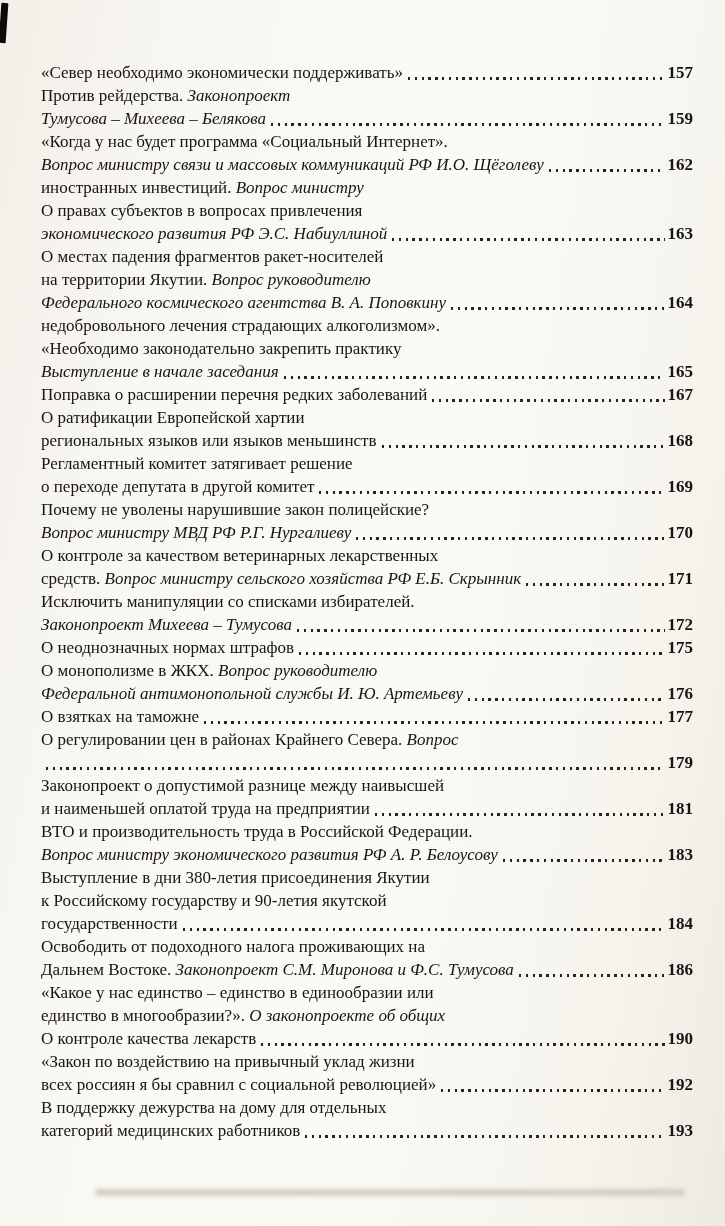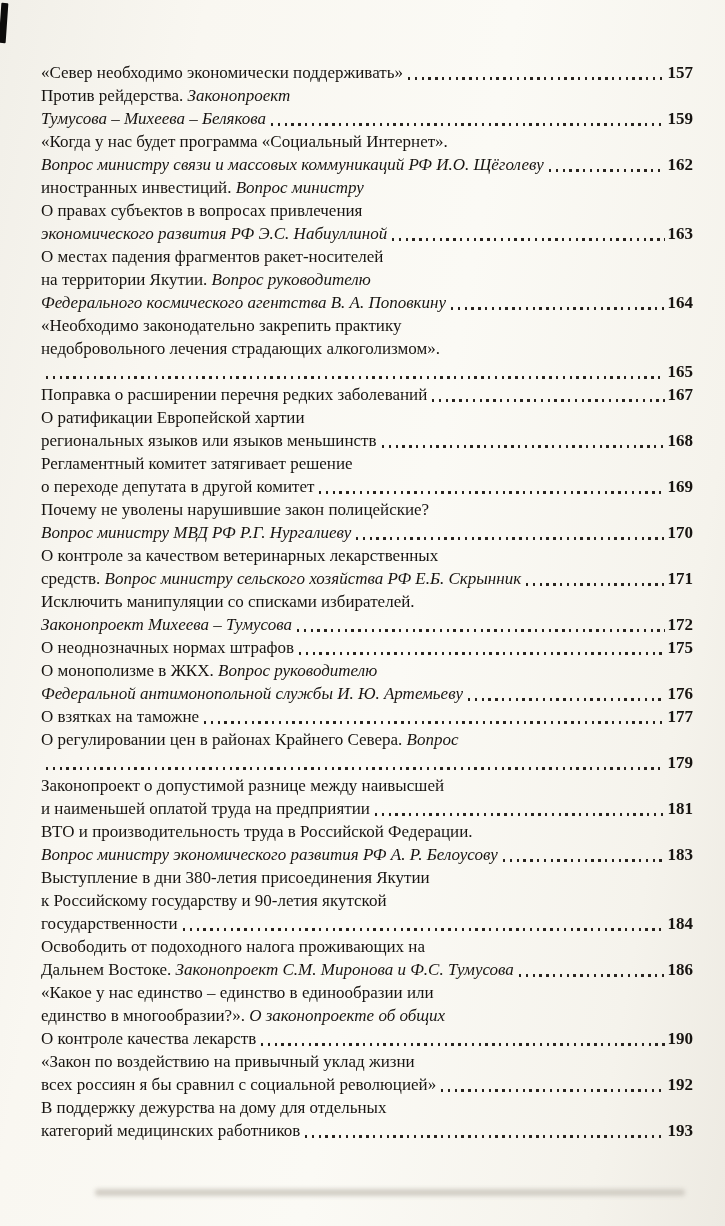--- a/index.html
+++ b/index.html
@@ -86,23 +86,23 @@
         <div class="line"><span class="seg b">иностранных инвестиций. </span><span class="seg i">Вопрос министру</span></div>
         <div class="line"><span class="seg b">О правах субъектов в вопросах привлечения</span></div>
         <div class="line"><span class="seg i">экономического развития РФ Э.С. Набиуллиной</span><span class="leader"></span><span class="pagenum">163</span></div>
       </div>
       <div class="entry">
         <div class="line"><span class="seg b">О местах падения фрагментов ракет-носителей</span></div>
         <div class="line"><span class="seg b">на территории Якутии. </span><span class="seg i">Вопрос руководителю</span></div>
         <div class="line"><span class="seg i">Федерального космического агентства В. А. Поповкину</span><span class="leader"></span><span class="pagenum">164</span></div>
       </div>
       <div class="entry">
+        <div class="line"><span class="seg b">недобровольного лечения страдающих алкоголизмом».</span></div>
         <div class="line"><span class="seg b">«Необходимо законодательно закрепить практику</span></div>
-        <div class="line"><span class="seg b">недобровольного лечения страдающих алкоголизмом».</span></div>
-        <div class="line"><span class="leader"></span><span class="pagenum">165</span></div>
+        <div class="line"><span class="seg i">Выступление в начале заседания</span><span class="leader"></span><span class="pagenum">165</span></div>
       </div>
       <div class="entry">
         <div class="line"><span class="seg b">Поправка о расширении перечня редких заболеваний</span><span class="leader"></span><span class="pagenum">167</span></div>
       </div>
       <div class="entry">
         <div class="line"><span class="seg b">О ратификации Европейской хартии</span></div>
         <div class="line"><span class="seg b">региональных языков или языков меньшинств</span><span class="leader"></span><span class="pagenum">168</span></div>
       </div>
       <div class="entry">
         <div class="line"><span class="seg b">Регламентный комитет затягивает решение</span></div>

